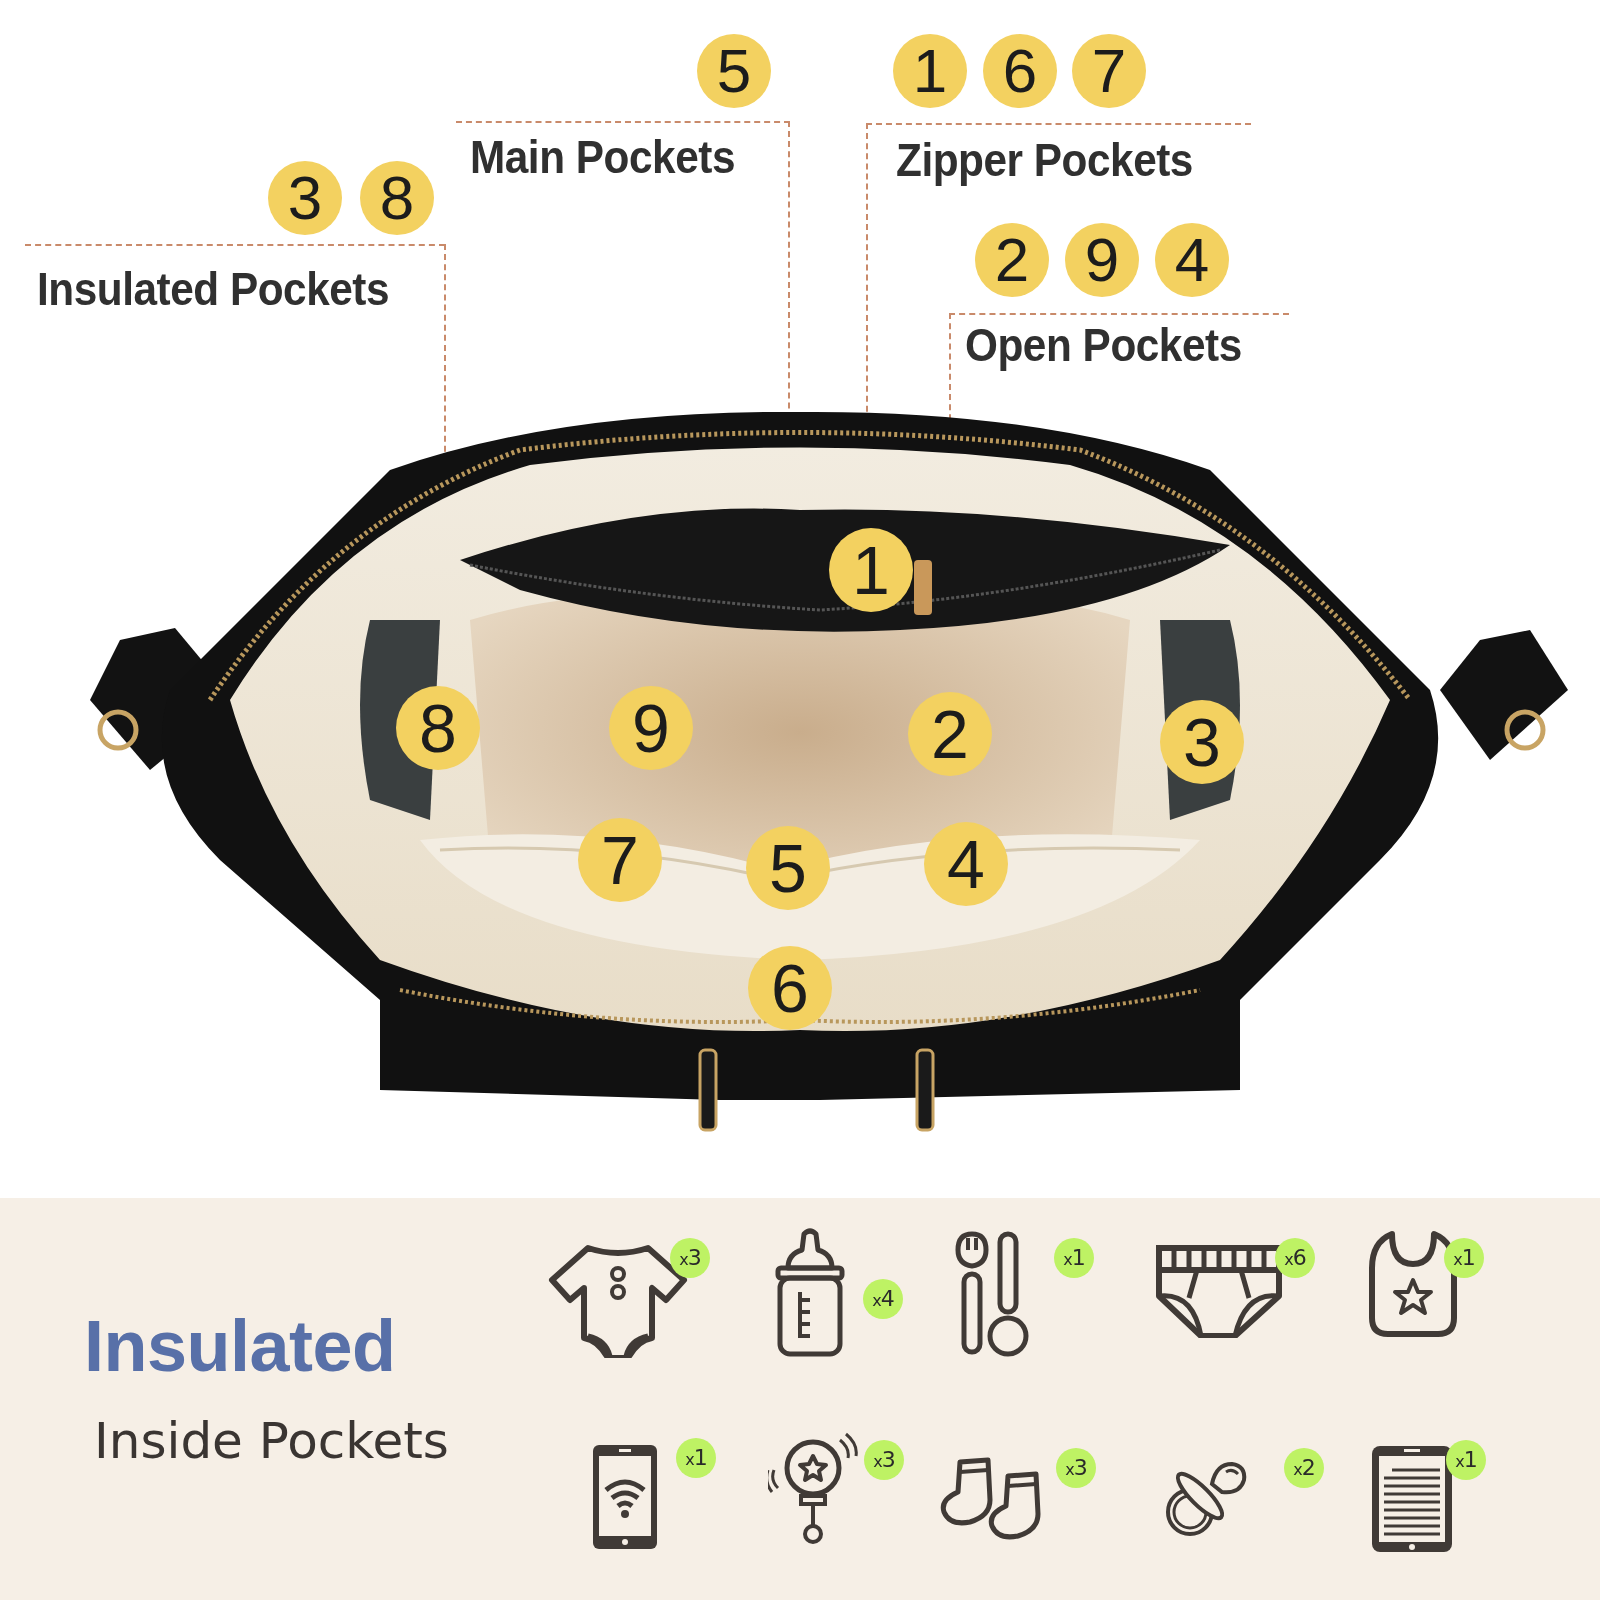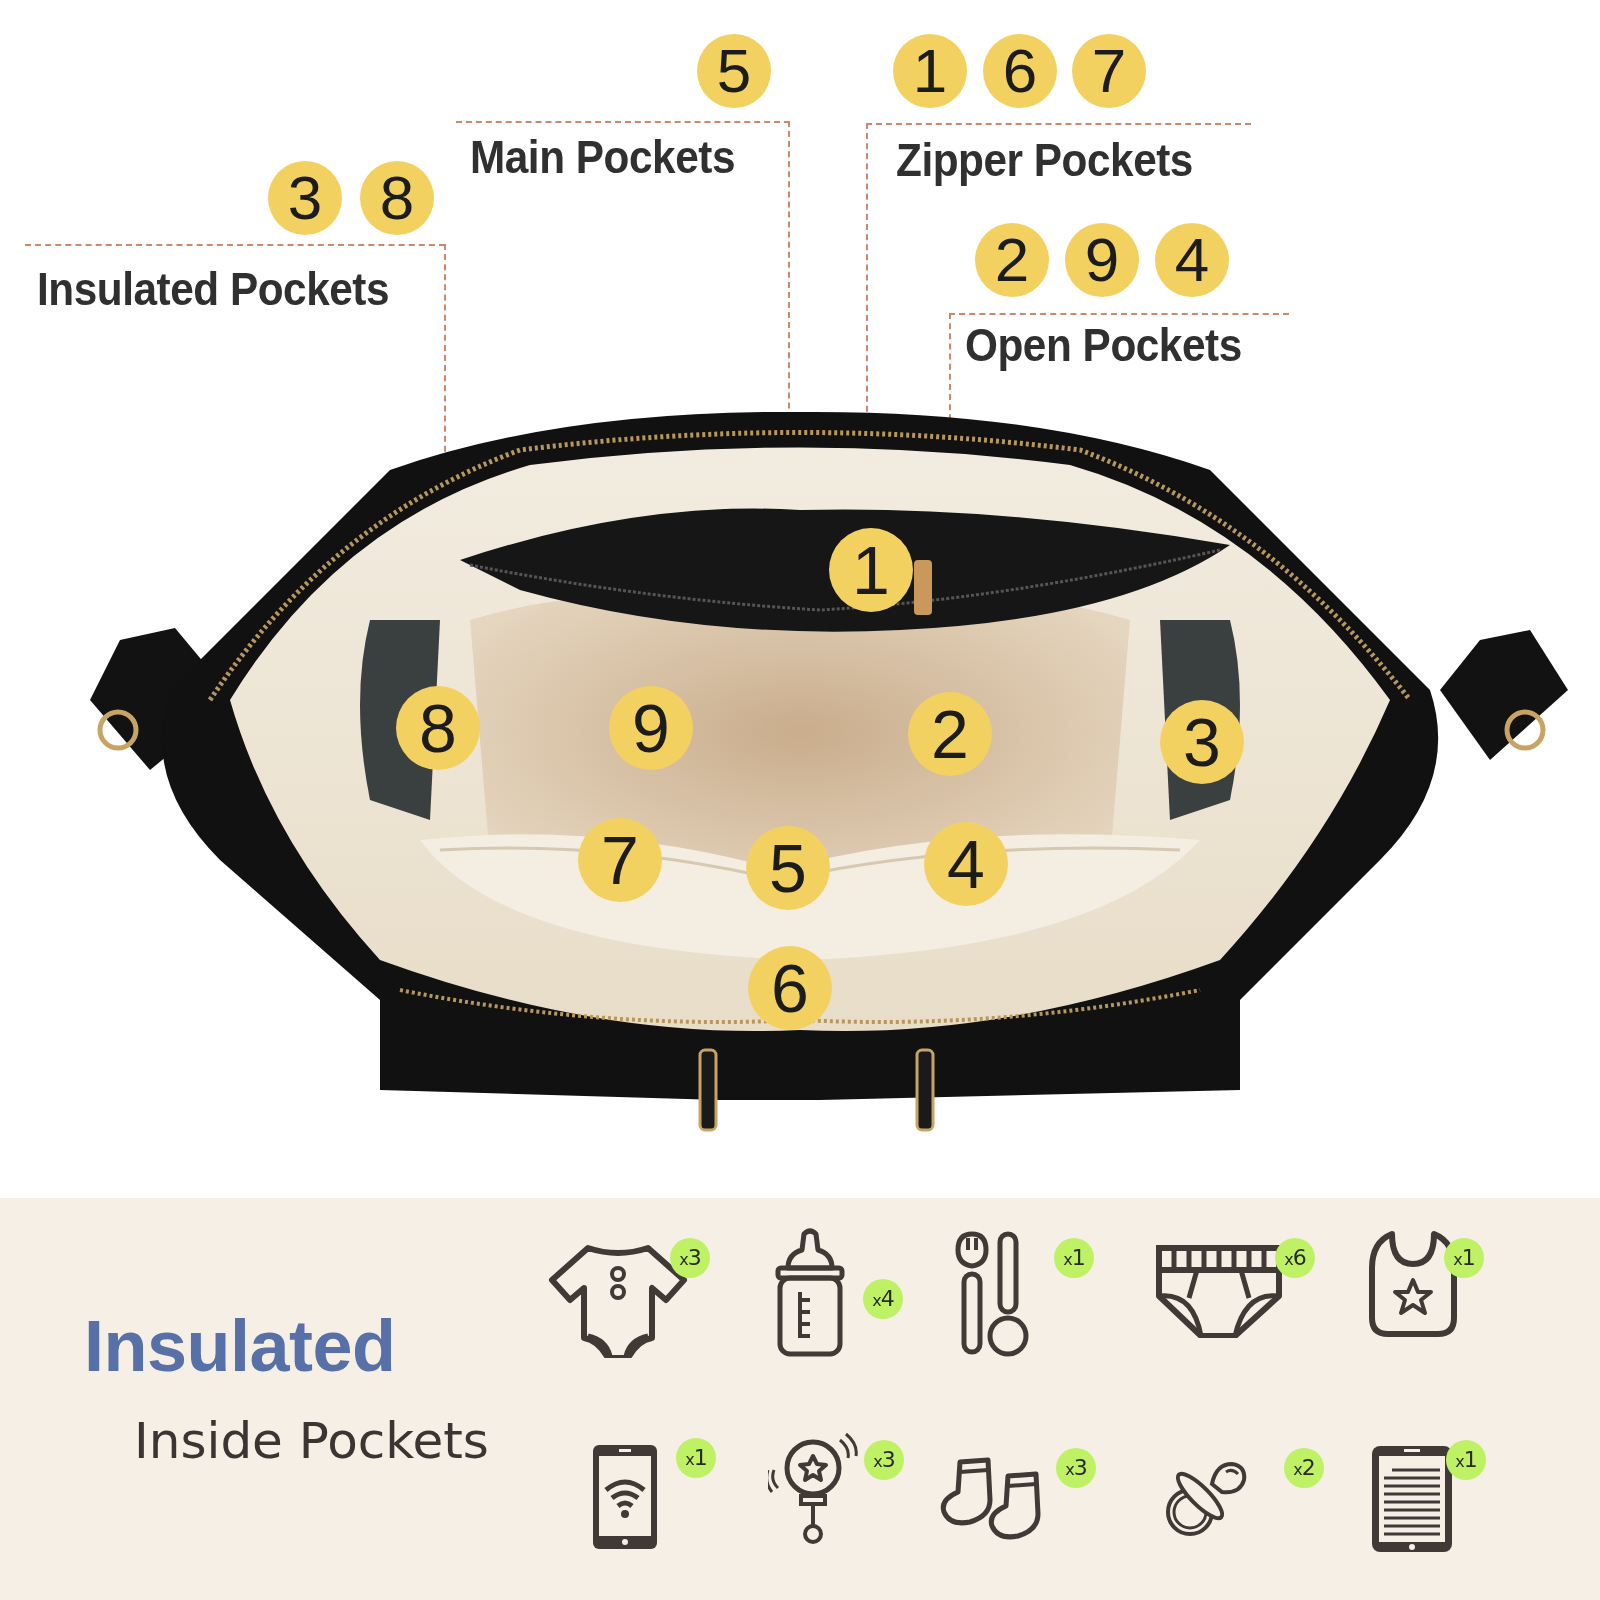--- a/index.html
+++ b/index.html
@@ -41,21 +41,21 @@
   .panel {
     position: absolute; left: 0; top: 1198px; width: 1600px; height: 402px;
     background: #f6efe6;
   }
   .title-blue {
     position: absolute; font-family: "Liberation Sans", sans-serif; font-weight: bold;
     color: #5870a8; font-size: 72px; line-height: 1; letter-spacing: -0.5px;
   }
   .subtitle {
     position: absolute; font-family: "DejaVu Sans", sans-serif; color: #3a3532;
-    font-size: 50px; line-height: 1; margin-left: 40px;
+    font-size: 50px; line-height: 1;
   }
   .item { position: absolute; width: 180px; height: 160px; }
   .item svg { position: absolute; left: 0; top: 0; }
   .qty {
     position: absolute; width: 40px; height: 40px; border-radius: 50%;
     background: #bef264; color: #2a2a2a;
     font-family: "DejaVu Sans", sans-serif; font-size: 22px; line-height: 40px;
     text-align: center; letter-spacing: -1px;
   }
   .qty .x { font-size: 16px; }

